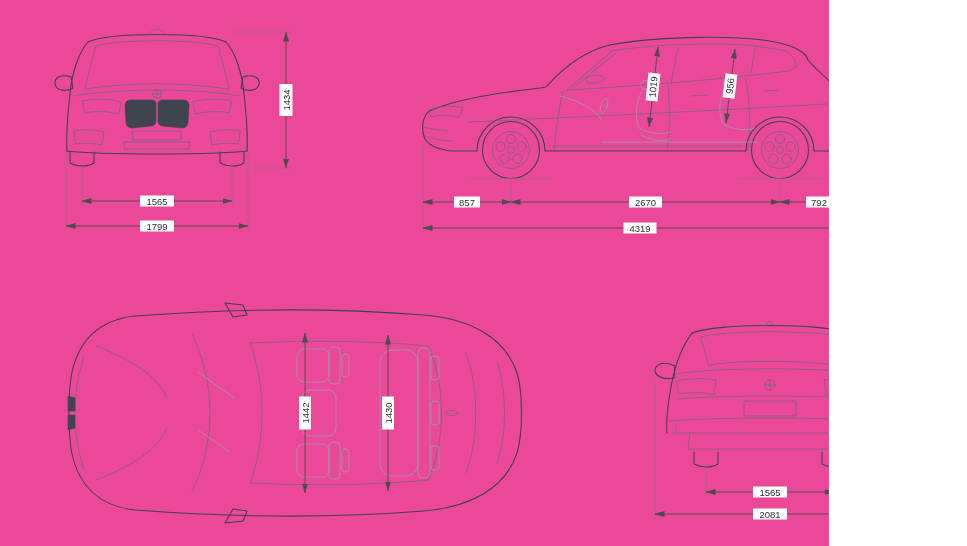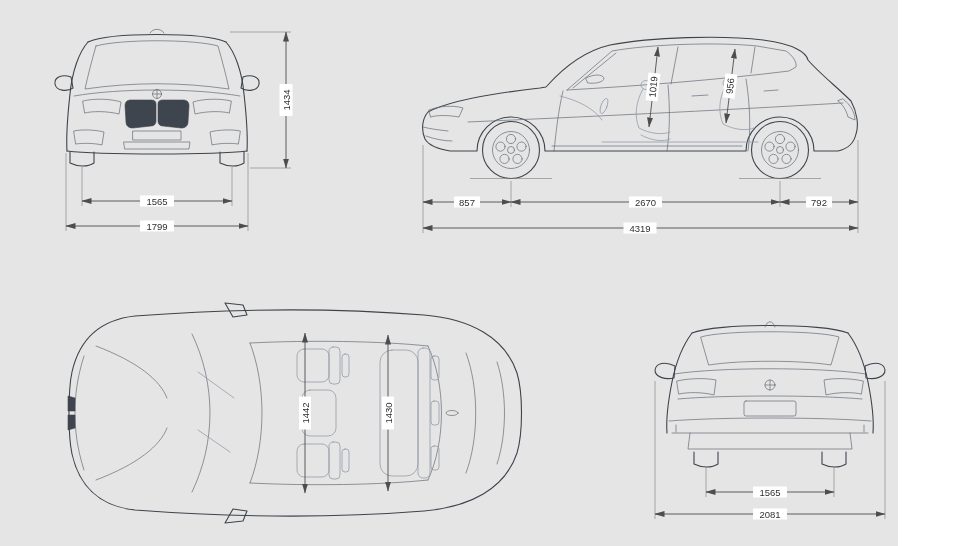--- a/index.html
+++ b/index.html
@@ -1,16 +1,16 @@
 <!DOCTYPE html>
 <html><head>
 <meta charset="utf-8">
 <style>
   html,body{margin:0;padding:0;background:#ffffff;}
-  .stage{position:relative;width:898px;height:546px;background:#e5e5e5;overflow:hidden;
+  .stage{position:relative;width:829px;height:546px;background:#ec4899;overflow:hidden;
          font-family:"Liberation Sans", sans-serif;}
   svg{position:absolute;left:0;top:0;}
   .car{fill:none;stroke:#3e444c;stroke-width:1.1;stroke-linecap:round;stroke-linejoin:round;}
   .det{fill:none;stroke:#646b75;stroke-width:0.7;stroke-linecap:round;stroke-linejoin:round;}
   .int{fill:none;stroke:#969da7;stroke-width:0.8;stroke-linecap:round;stroke-linejoin:round;}
   .solid{fill:#3f454e;stroke:#3f454e;stroke-width:0.6;}
   .dim{stroke:#4d4d4d;stroke-width:0.9;fill:none;}
   .ext{stroke:#7a7a7a;stroke-width:0.6;fill:none;}
   .dimtxt{font:9.5px "Liberation Sans", sans-serif;fill:#2f2f2f;}
   .lblbg{fill:#ffffff;}

